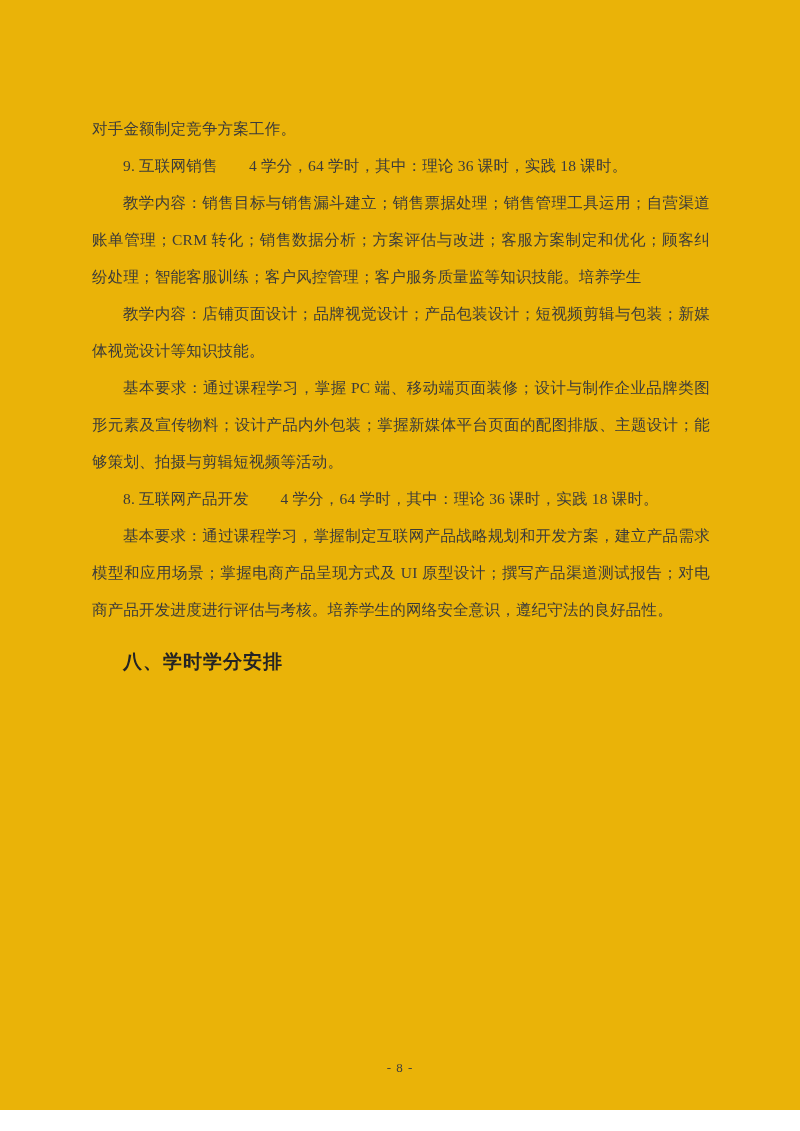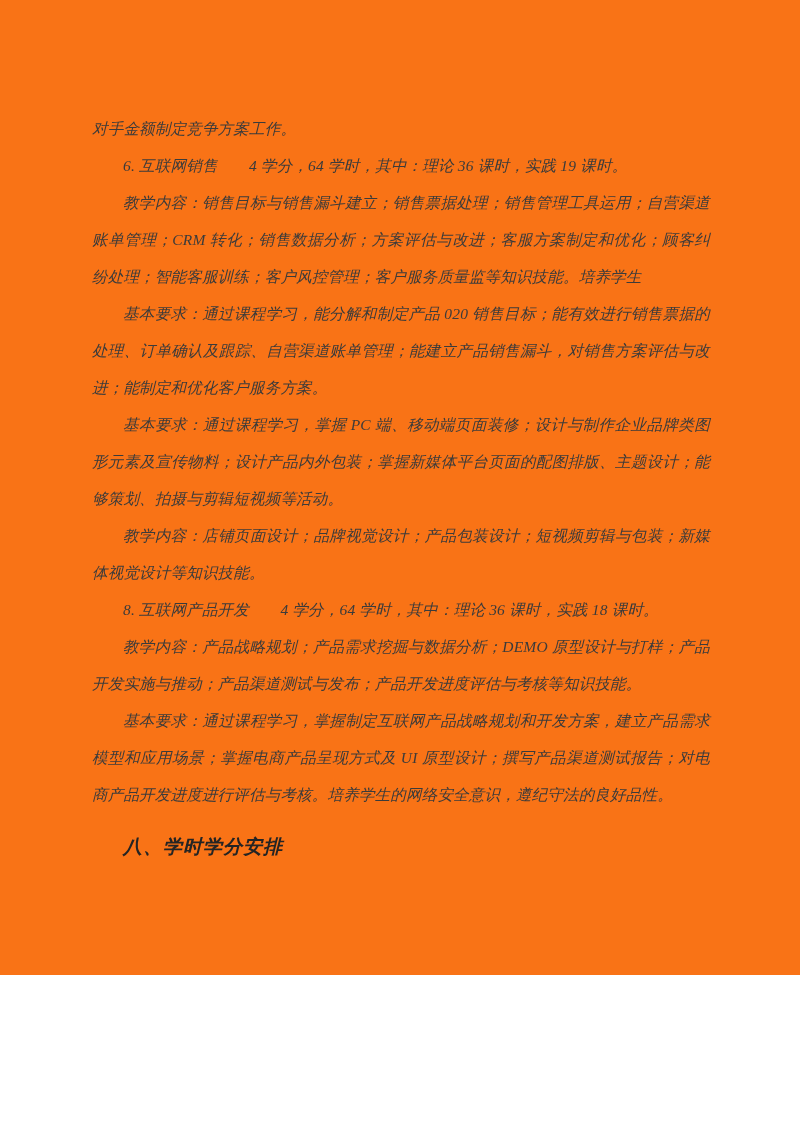--- a/index.html
+++ b/index.html
@@ -3,26 +3,25 @@
 <meta charset="utf-8">
 <style>
   html, body {
     margin: 0;
     padding: 0;
     background: #ffffff;
   }
   .page {
     position: relative;
     width: 800px;
-    height: 975px;
-    background: #f97316;
+    height: 1110px;
+    background: #eab308;
     overflow: hidden;
     font-family: "Liberation Serif", "DejaVu Serif", serif;
     color: #3b3b3b;
-    font-style: italic;
   }
   .doc-body {
     position: absolute;
     top: 110px;
     left: 92px;
     width: 618px;
   }
   .para {
     margin: 0;
     font-size: 15.5px;
@@ -56,26 +55,24 @@
     color: #3f3f3f;
     letter-spacing: 1px;
   }
 </style>
 </head>
 <body>
 
 <main class="page">
   <section class="doc-body" id="doc-body">
       <div class="para no-indent">对手金额制定竞争方案工作。</div>
-      <div class="para">6. 互联网销售　　4 学分，64 学时，其中：理论 36 课时，实践 19 课时。</div>
+      <div class="para">9. 互联网销售　　4 学分，64 学时，其中：理论 36 课时，实践 18 课时。</div>
       <div class="para">教学内容：销售目标与销售漏斗建立；销售票据处理；销售管理工具运用；自营渠道账单管理；CRM 转化；销售数据分析；方案评估与改进；客服方案制定和优化；顾客纠纷处理；智能客服训练；客户风控管理；客户服务质量监等知识技能。培养学生</div>
-      <div class="para">基本要求：通过课程学习，能分解和制定产品 020 销售目标；能有效进行销售票据的处理、订单确认及跟踪、自营渠道账单管理；能建立产品销售漏斗，对销售方案评估与改进；能制定和优化客户服务方案。</div>
+      <div class="para">教学内容：店铺页面设计；品牌视觉设计；产品包装设计；短视频剪辑与包装；新媒体视觉设计等知识技能。</div>
       <div class="para">基本要求：通过课程学习，掌握 PC 端、移动端页面装修；设计与制作企业品牌类图形元素及宣传物料；设计产品内外包装；掌握新媒体平台页面的配图排版、主题设计；能够策划、拍摄与剪辑短视频等活动。</div>
-      <div class="para">教学内容：店铺页面设计；品牌视觉设计；产品包装设计；短视频剪辑与包装；新媒体视觉设计等知识技能。</div>
       <div class="para">8. 互联网产品开发　　4 学分，64 学时，其中：理论 36 课时，实践 18 课时。</div>
-      <div class="para">教学内容：产品战略规划；产品需求挖掘与数据分析；DEMO 原型设计与打样；产品开发实施与推动；产品渠道测试与发布；产品开发进度评估与考核等知识技能。</div>
       <div class="para">基本要求：通过课程学习，掌握制定互联网产品战略规划和开发方案，建立产品需求模型和应用场景；掌握电商产品呈现方式及 UI 原型设计；撰写产品渠道测试报告；对电商产品开发进度进行评估与考核。培养学生的网络安全意识，遵纪守法的良好品性。</div>
       <div class="heading">八、学时学分安排</div>
     </section>
   <footer class="page-footer">
     <span>- 8 -</span>
   </footer>
 </main>
 
 </body></html>

